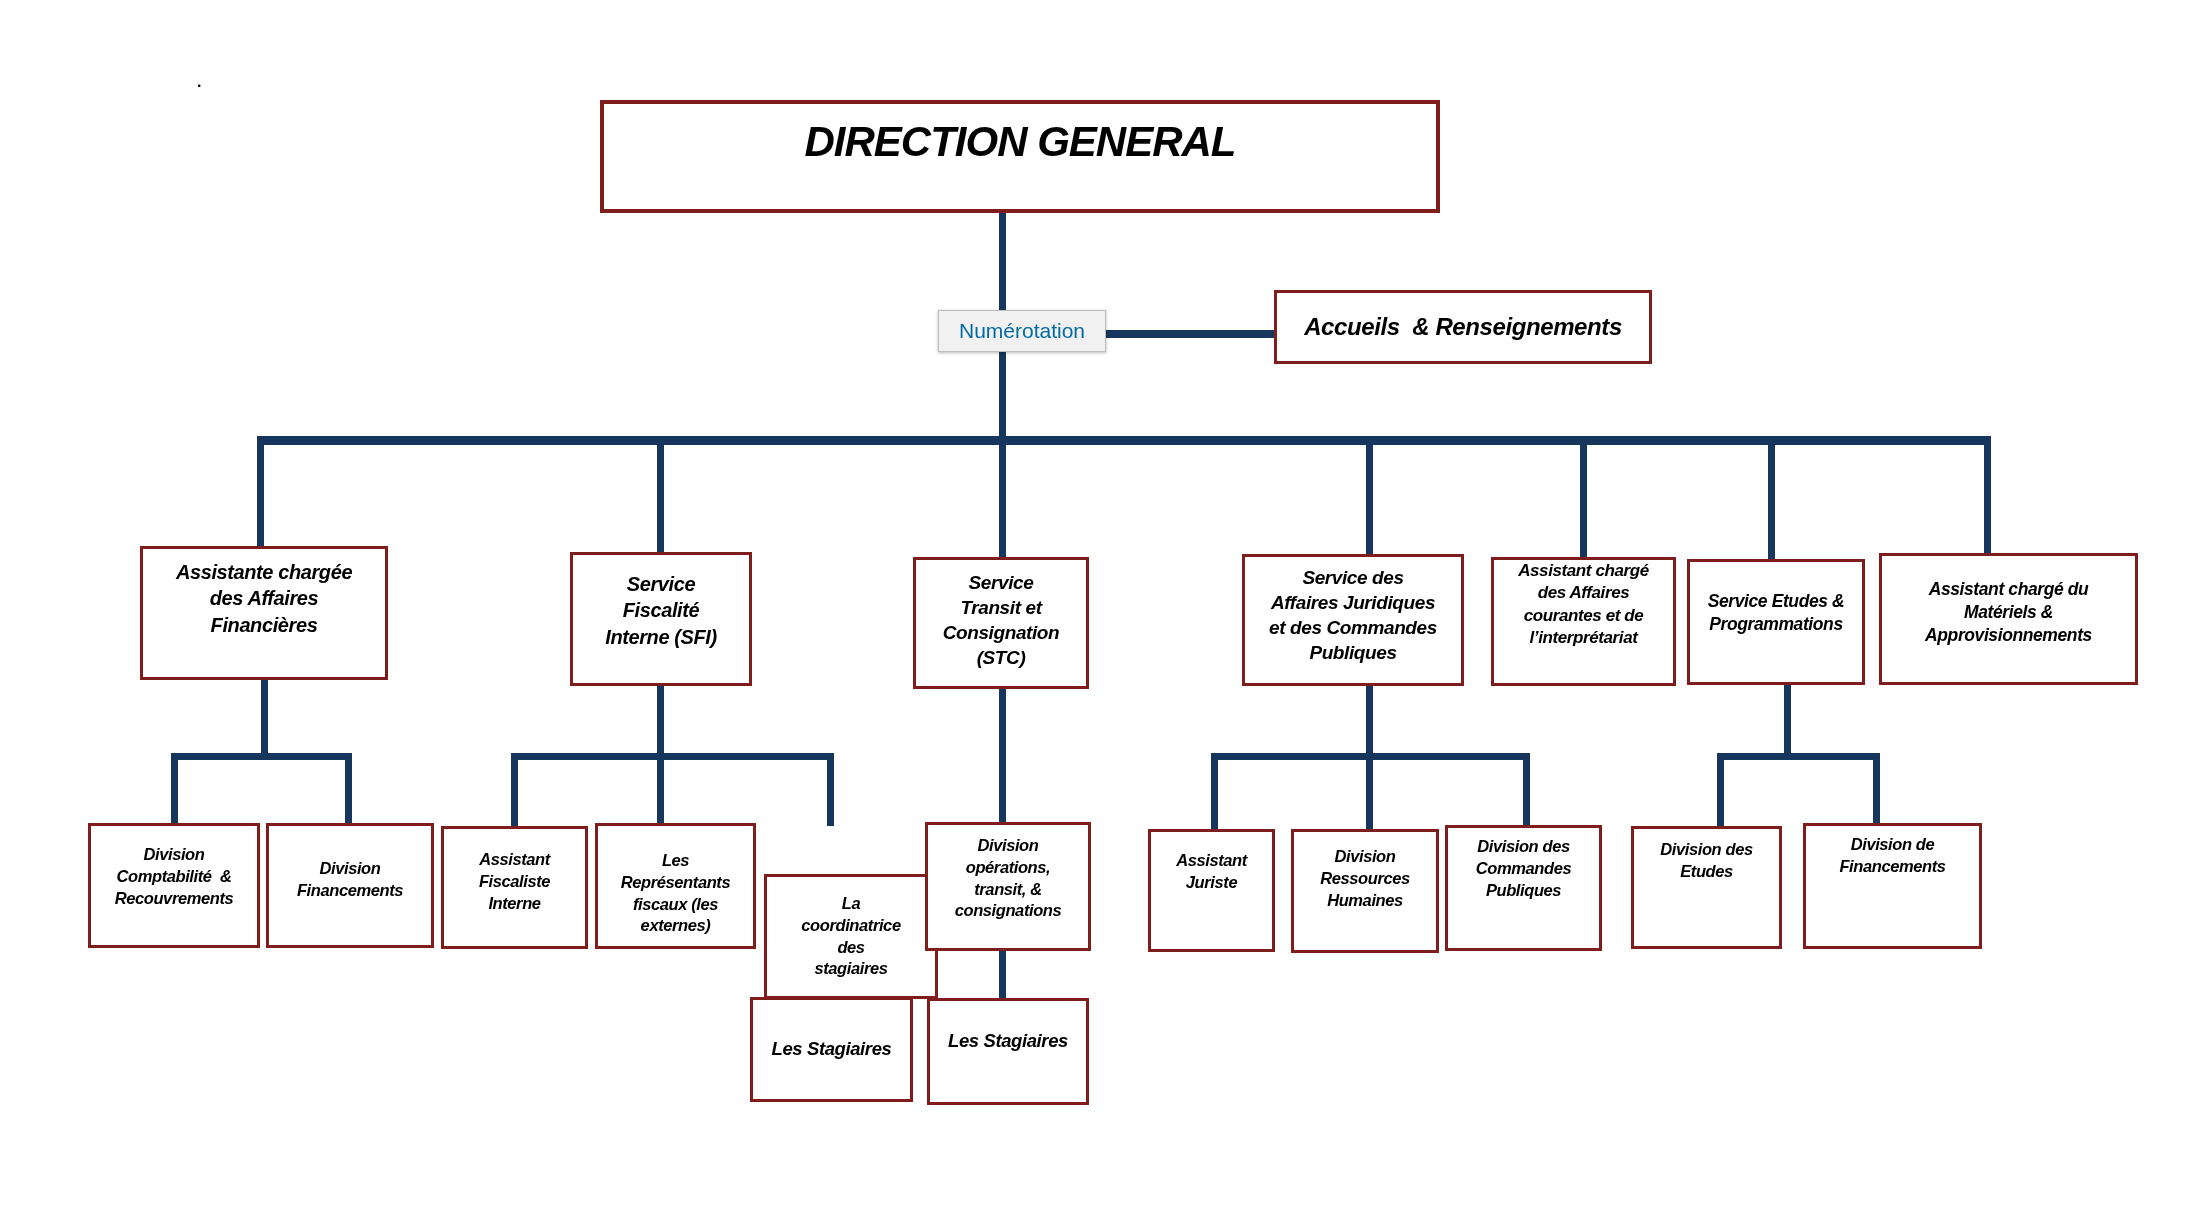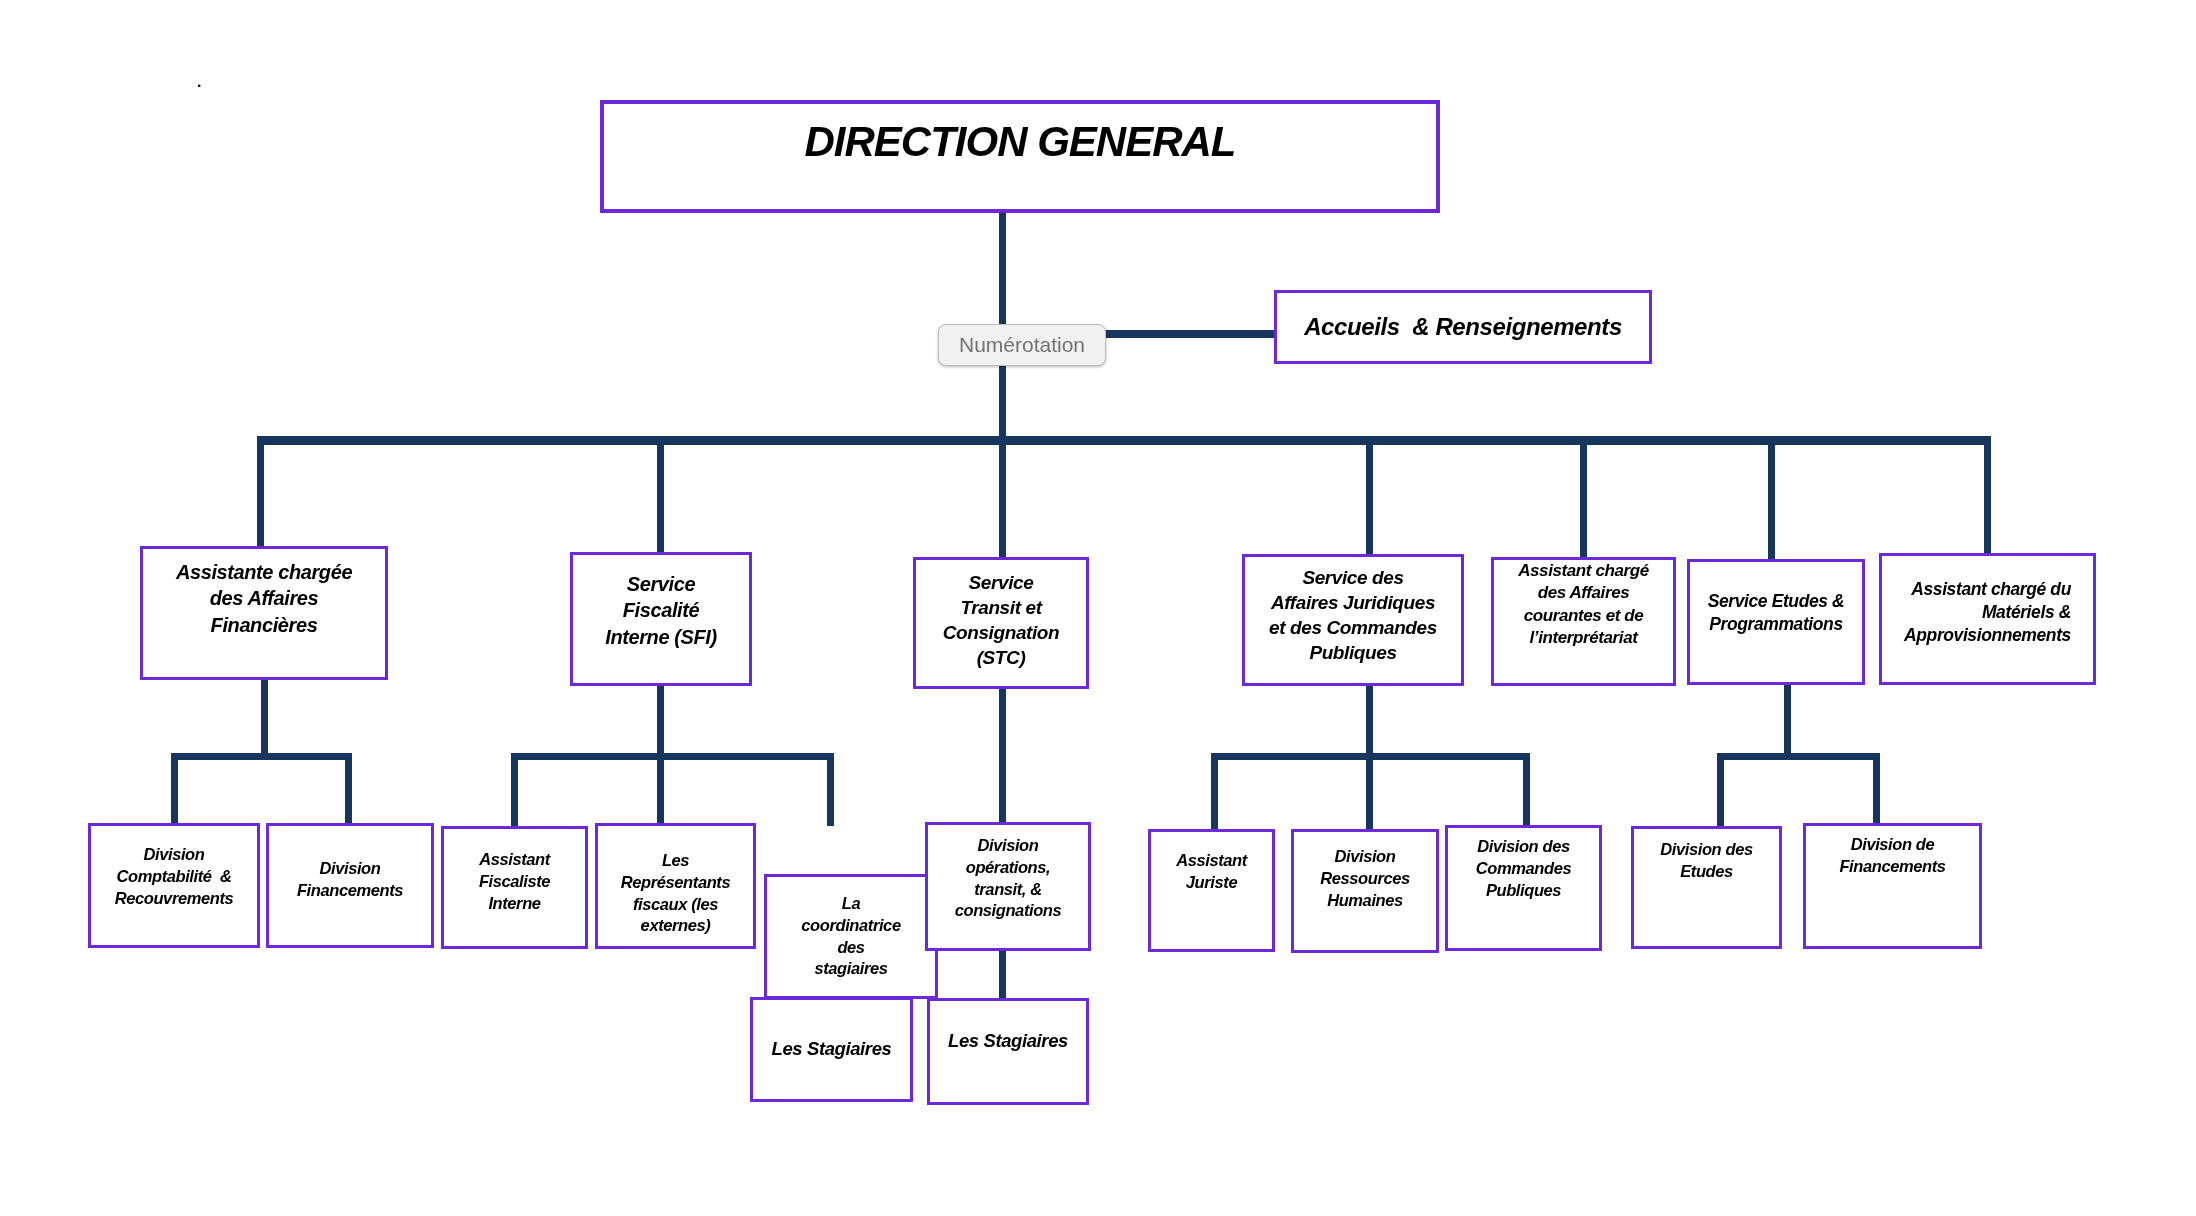--- a/index.html
+++ b/index.html
@@ -8,50 +8,49 @@
     width: 2196px;
     height: 1216px;
     background: #ffffff;
     overflow: hidden;
     font-family: "Liberation Sans", sans-serif;
   }
   .box {
     position: absolute;
     box-sizing: border-box;
     background: #ffffff;
-    border: 3px solid #6d28d9;
+    border: 3px solid #7f1d1d;
     color: #000000;
     font-weight: bold;
     font-style: italic;
     text-align: center;
     white-space: pre-wrap;
     line-height: 1.32;
     letter-spacing: -0.4px;
     display: flex;
     justify-content: center;
     align-items: flex-start;
   }
   .vcenter { align-items: center; }
   .hline, .vline { position: absolute; background: #17365d; }
   .tooltip {
     position: absolute;
     box-sizing: border-box;
     background: #f1f1f1;
     border: 1px solid #bdbdbd;
-    border-radius: 8px;
+    border-radius: 0;
     box-shadow: 0 1px 3px rgba(0,0,0,0.28);
-    color: #737373;
+    color: #0369a1;
     font-size: 21px;
     font-weight: normal;
     font-style: normal;
     display: flex;
     align-items: center;
     justify-content: center;
     z-index: 5;
-    margin-top: 14px;
   }
   .dot {
     position: absolute;
     color: #000;
     font-size: 16px;
     font-weight: bold;
     line-height: 4px;
   }
 </style>
 </head>
@@ -122,21 +121,21 @@
 Publiques</div>
 
   <div class="box" style="left:1491px;top:557px;width:185px;height:129px;font-size:17px;">Assistant chargé
 des Affaires
 courantes et de
 l’interprétariat</div>
 
   <div class="box vcenter" style="left:1687px;top:559px;width:178px;height:126px;font-size:17.5px;padding-bottom:18px;">Service Etudes &amp;
 Programmations</div>
 
-  <div class="box" style="left:1879px;top:553px;width:217px;height:132px;font-size:17.5px;padding-top:22px;text-align:right;">Assistant chargé du
+  <div class="box" style="left:1879px;top:553px;width:259px;height:132px;font-size:17.5px;padding-top:22px;">Assistant chargé du
 Matériels &amp;
 Approvisionnements</div>
 
   <div class="box" style="left:88px;top:823px;width:172px;height:125px;font-size:16.5px;padding-top:18px;">Division
 Comptabilité  &amp;
 Recouvrements</div>
 
   <div class="box vcenter" style="left:266px;top:823px;width:168px;height:125px;font-size:16.5px;padding-bottom:12px;">Division
 Financements</div>
 

